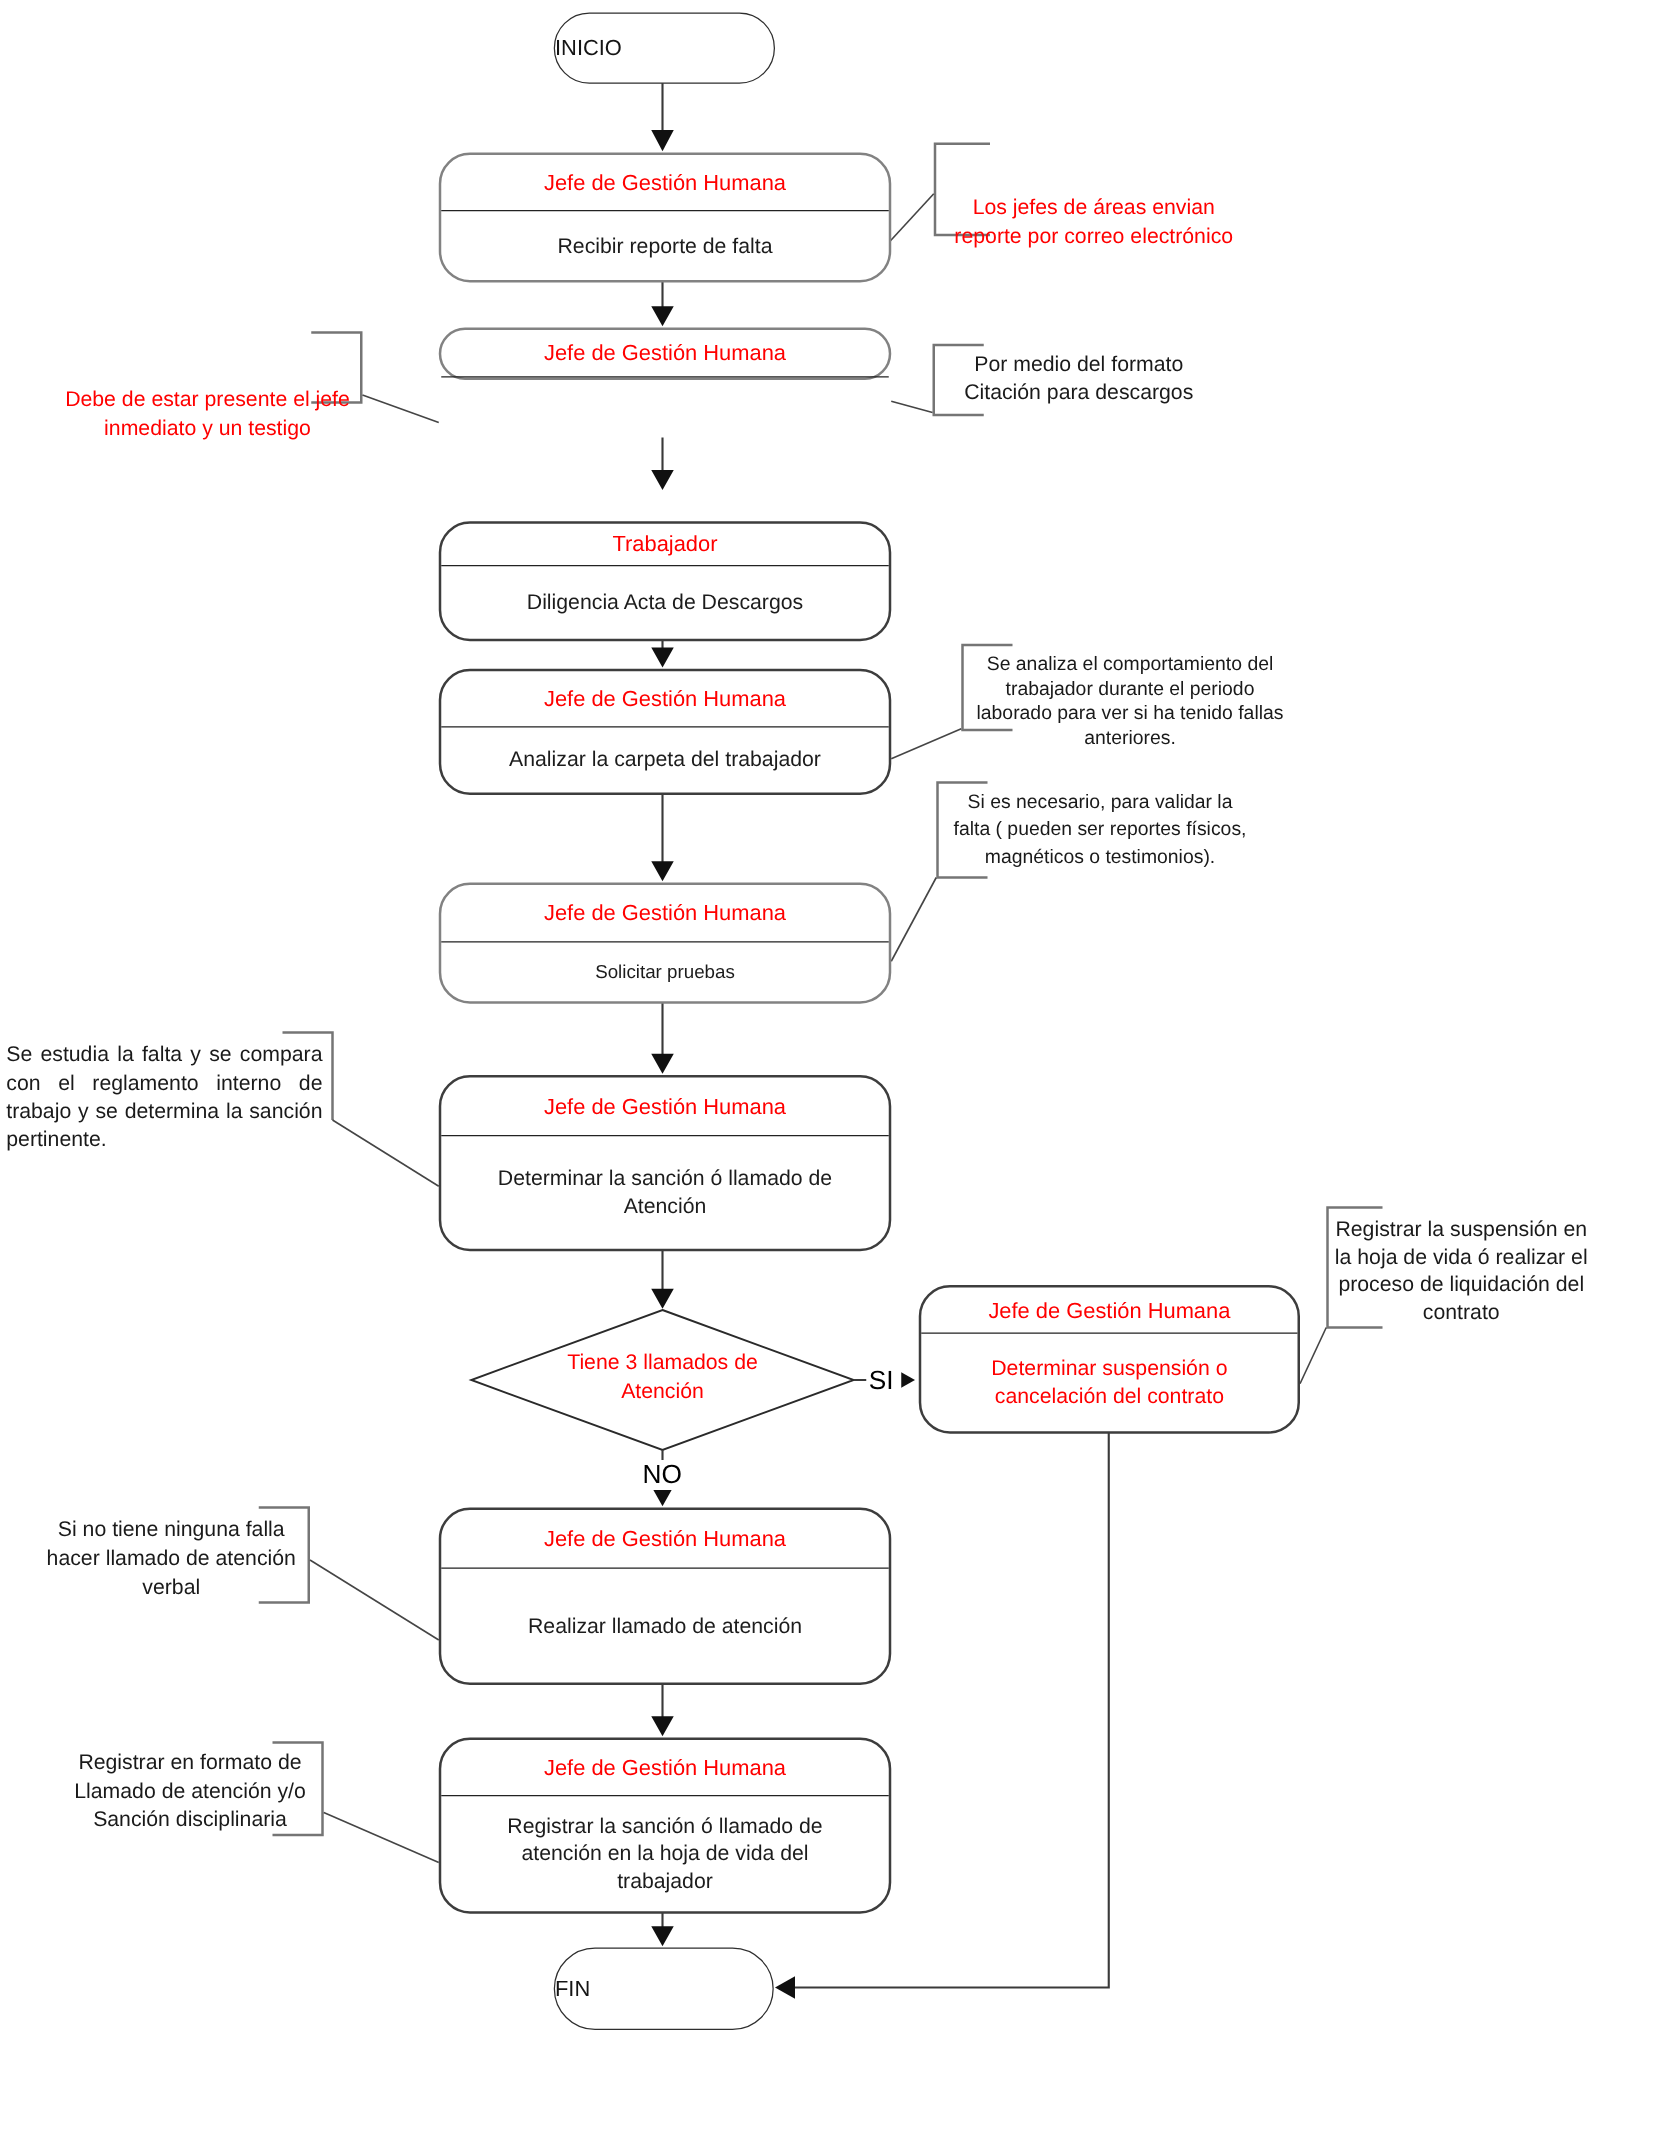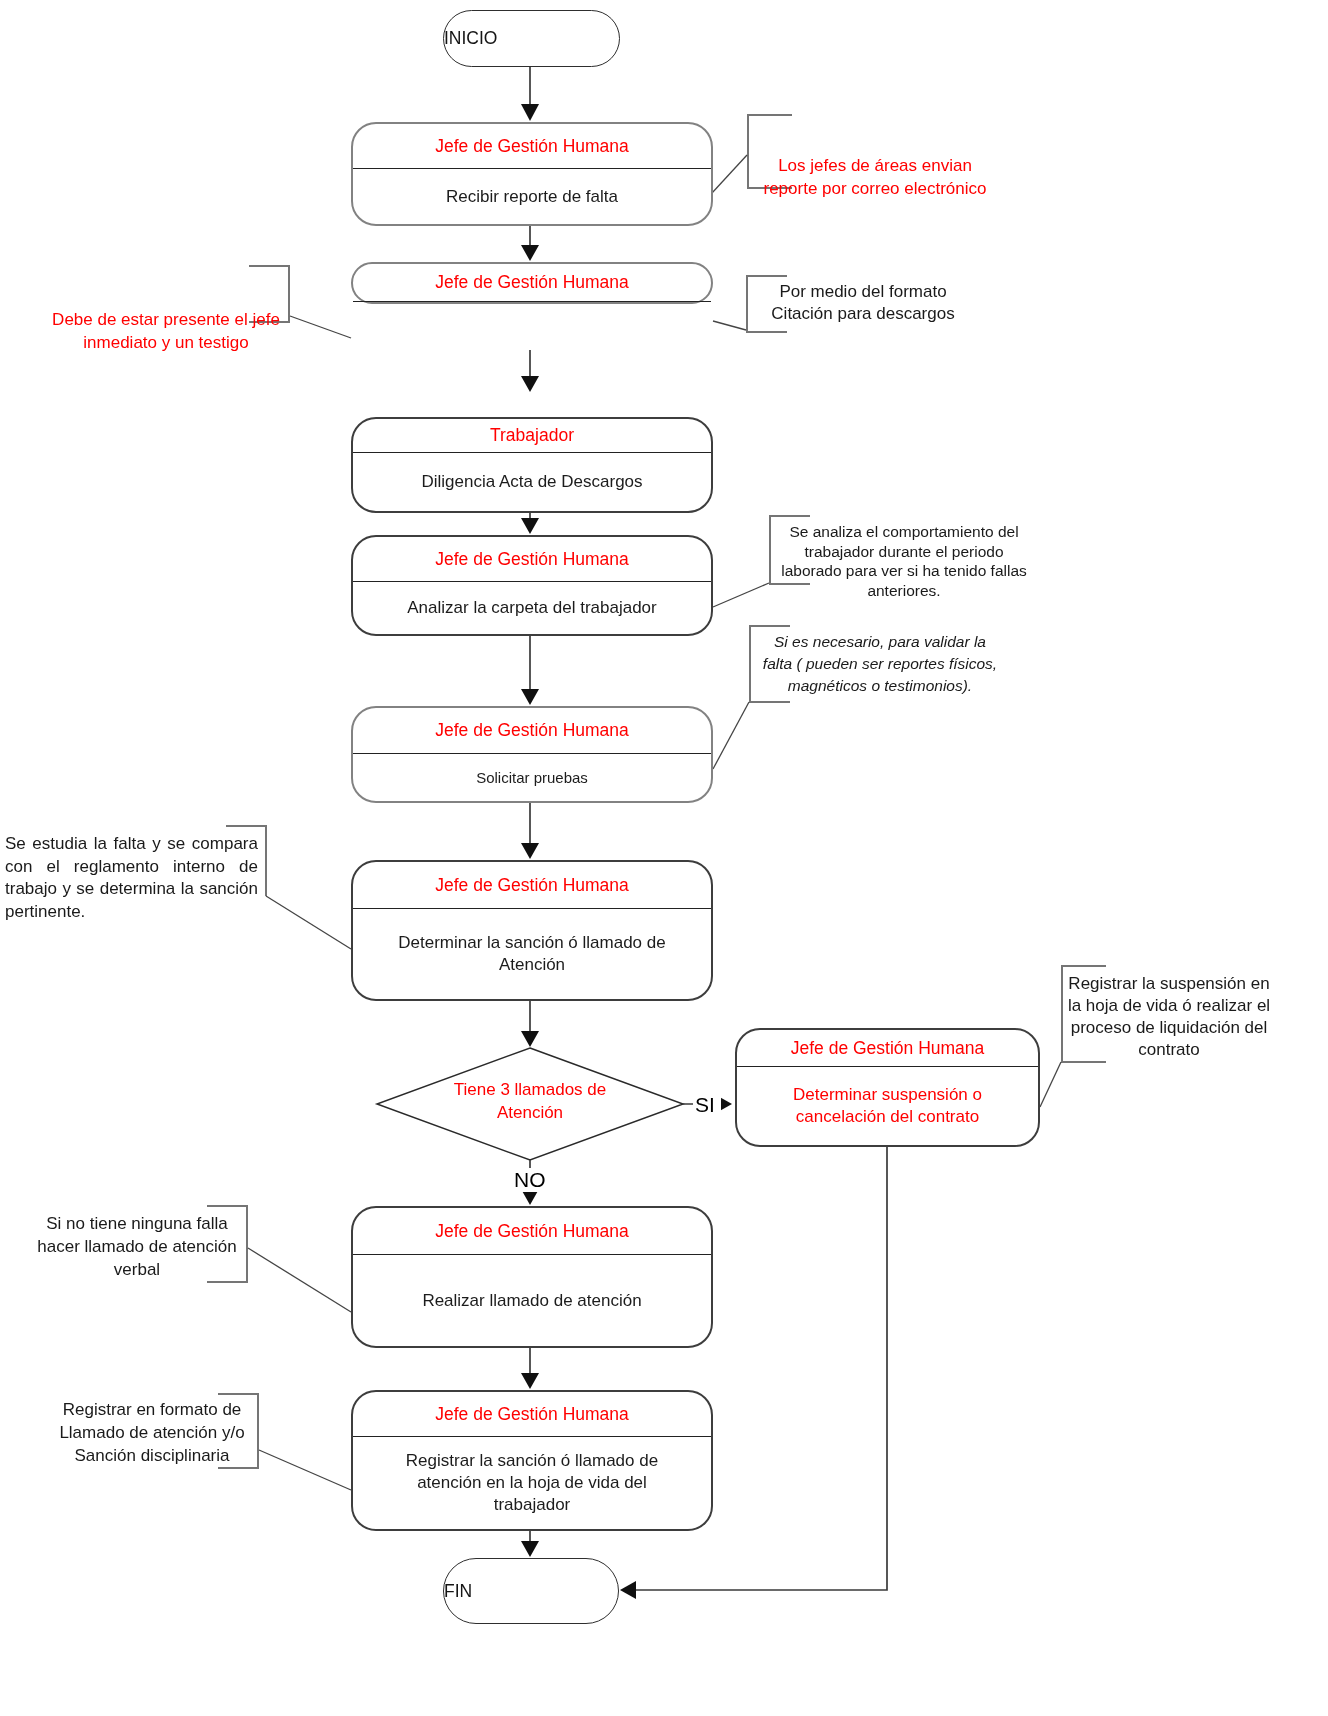--- a/index.html
+++ b/index.html
@@ -14,21 +14,21 @@
   .node-action{display:flex;align-items:center;justify-content:center;
                color:#1c1c1c;font-size:17px;text-align:center;line-height:22px;padding:0 14px;box-sizing:border-box;}
   .node-action.red{color:#ff0000;}
   .node-action.small{font-size:15px;}
   .oval{position:absolute;background:#fff;border:1.6px solid #2e2e2e;z-index:2;
         display:flex;align-items:center;justify-content:flex-start;
         font-size:17.5px;color:#151515;}
   .ann{position:absolute;z-index:2;color:#1a1a1a;font-size:17px;line-height:22px;text-align:center;}
   .ann.red{color:#ff0000;line-height:23px;margin-top:36px;}
   .ann.small{font-size:15.5px;line-height:19.5px;}
-  .ann.mid{font-size:15.5px;line-height:22px;font-style:italic;}
+  .ann.mid{font-size:15.5px;line-height:22px;}
   .ann.justify{text-align:justify;line-height:22.5px;}
   .diamond-label{position:absolute;z-index:3;color:#ff0000;font-size:17px;line-height:23px;text-align:center;}
   .edge-label{position:absolute;z-index:3;background:#fff;color:#000000;font-size:21px;text-align:left;padding:0 2px;}
 </style>
 </head>
 <body>
 
 <div class="canvas">
 
   <svg class="layer" width="1328" height="1716" viewBox="0 0 1328 1716">

